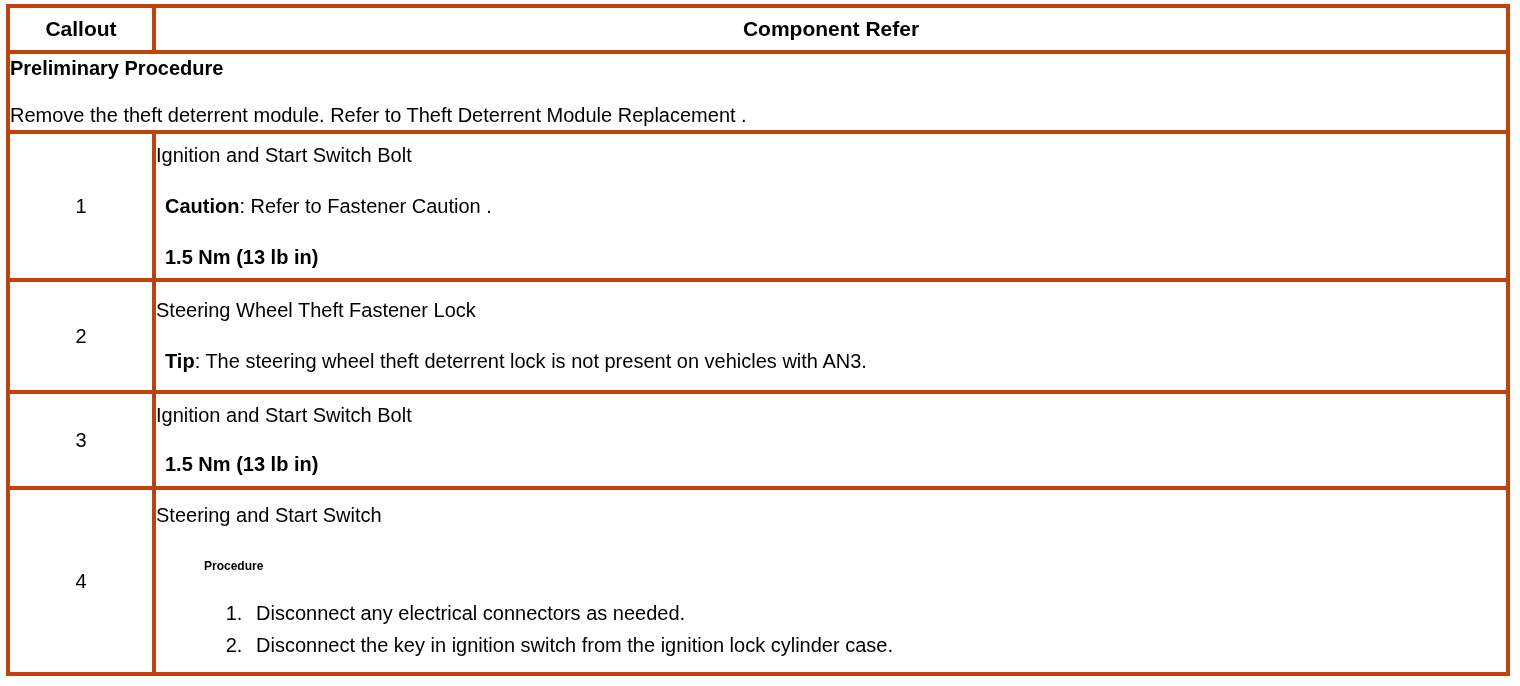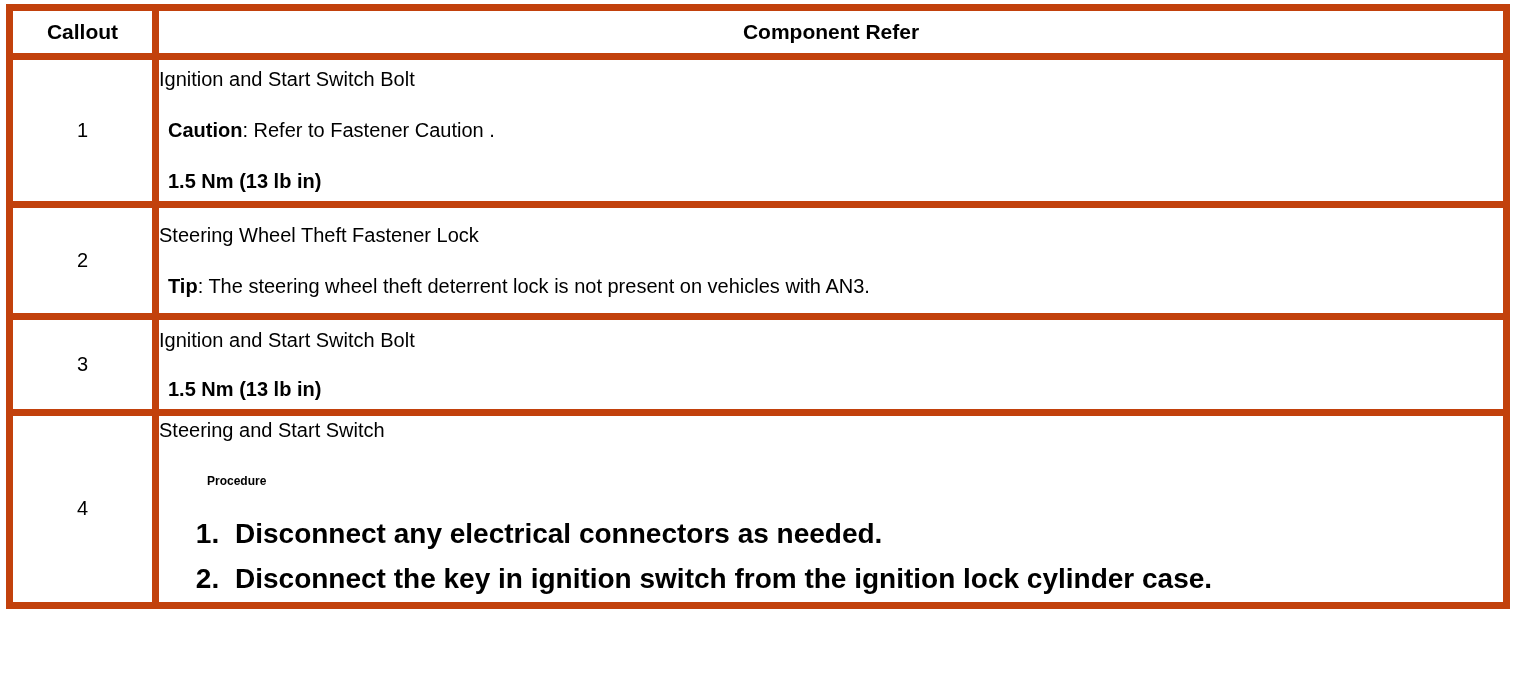--- a/index.html
+++ b/index.html
@@ -20,21 +20,21 @@
     box-sizing: border-box;
     padding: 4px 6px 0 6px;
   }
   table.comp-table {
     border-collapse: collapse;
     table-layout: fixed;
     width: 1504px;
     border: 3px solid #000;
   }
   table.comp-table td, table.comp-table th {
-    border: 7px solid #c2410c;
+    border: 4px solid #c2410c;
     vertical-align: middle;
     padding: 0;
   }
   .col-callout { width: 146px; }
   .col-name { width: auto; }
 
   thead th {
     text-align: center;
     font-size: 21px;
     font-weight: bold;
@@ -86,24 +86,23 @@
   .bold { font-weight: bold; padding-left: 9px; }
   .proc-head {
     display: block;
     font-weight: bold;
     font-size: 12px;
     margin-top: 28px;
     margin-left: 48px;
   }
   ol.proc-list {
     margin: 22px 0 0 0;
-    padding-left: 68px;
-    font-size: 28px;
+    padding-left: 92px;
+    font-size: 20px;
     line-height: 1.6;
-    font-weight: bold;
   }
   ol.proc-list li {
     padding-left: 8px;
   }
   .row1 { height: 148px; }
   .row2 { height: 112px; }
   .row3 { height: 96px; }
   .row4 { height: 186px; }
 </style>
 </head>
@@ -115,20 +114,26 @@
       <col class="col-callout">
       <col class="col-name">
     </colgroup>
     <thead>
       <tr>
         <th>Callout</th>
         <th>Component Refer</th>
       </tr>
     </thead>
     <tbody>
+      <tr>
+        <td class="prelim-cell" colspan="2">
+          <span class="prelim-title">Preliminary Procedure</span>
+          <span class="prelim-text">Remove the theft deterrent module. Refer to Theft Deterrent Module Replacement .</span>
+        </td>
+      </tr>
 
       <tr class="row1">
         <td class="callout-cell">1</td>
         <td class="name-cell">
           <span class="line">Ignition and Start Switch Bolt</span>
           <span class="gap-line"><span class="bold">Caution</span><span>: Refer to Fastener Caution .</span></span>
           <span class="gap-line bold">1.5 Nm (13 lb in)</span>
         </td>
       </tr>
 

